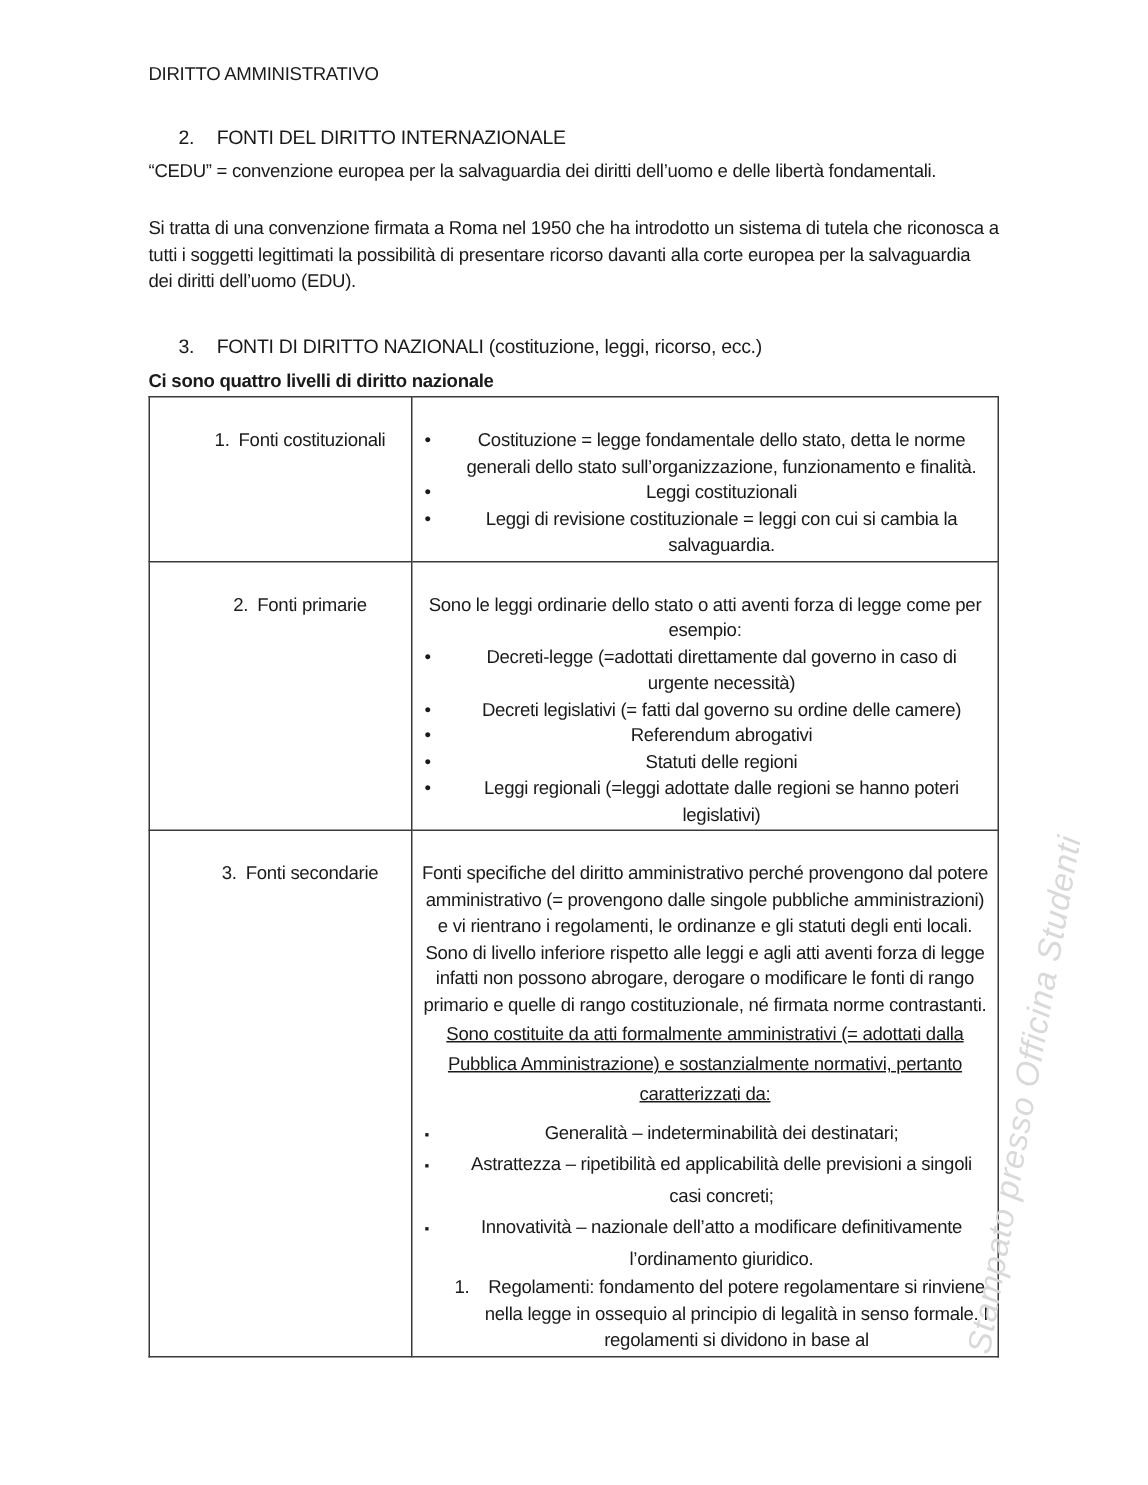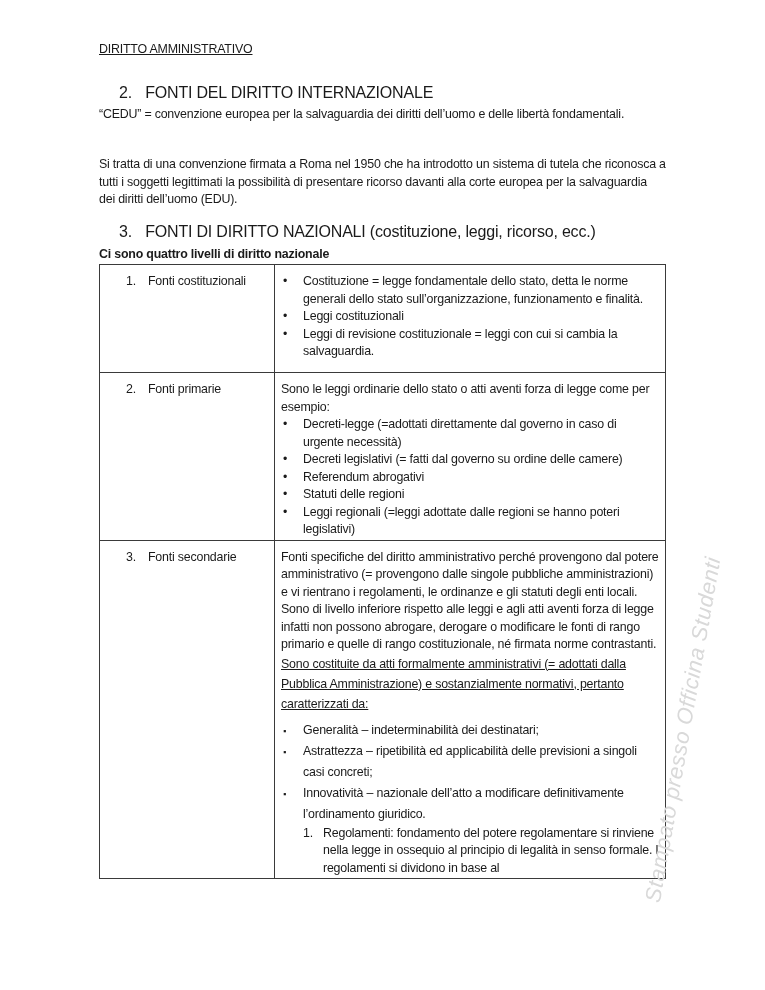--- a/index.html
+++ b/index.html
@@ -1,24 +1,24 @@
 <!DOCTYPE html>
 <html><head>
 <meta charset="utf-8">
 <style>
   html, body { margin: 0; padding: 0; background: #ffffff; }
   body { width: 765px; height: 990px; position: relative; overflow: hidden;
          font-family: "Liberation Sans", sans-serif; color: #1a1a1a; font-size: 12.4px; }
   .page { position: absolute; left: 99px; top: 0; width: 567px; }
-  .header { position: absolute; top: 42px; left: 0; font-size: 12.4px; letter-spacing: -0.2px; text-decoration: underline; }
-  .heading { position: absolute; left: 20px; font-size: 16px; letter-spacing: -0.2px; }
+  .header { position: absolute; top: 42px; left: 0; font-size: 12.4px; letter-spacing: -0.2px; }
+  .heading { position: absolute; left: 20px; font-size: 13px; letter-spacing: -0.2px; }
   .heading .num { display: inline-block; width: 22px; }
   .para { position: absolute; left: 0; width: 567px; line-height: 17.5px; letter-spacing: -0.2px; }
   table.levels { position: absolute; left: 0; top: 264px; width: 567px; border-collapse: collapse; }
-  table.levels td { border: 1px solid #3a3a3a; vertical-align: top; padding: 8px 6px 1px 6px; line-height: 17.5px; letter-spacing: -0.2px; }
+  table.levels td { border: 1px solid #3a3a3a; vertical-align: top; padding: 20px 6px 1px 6px; line-height: 17.5px; letter-spacing: -0.2px; text-align: center; }
   td.label-cell { width: 162px; }
   td.label-cell .lnum { display: inline-block; width: 22px; padding-left: 20px; }
   ul.bul { list-style: none; margin: 0; padding: 0; }
   ul.bul li { position: relative; padding-left: 22px; }
   ul.bul li .mark { position: absolute; left: 2px; top: 0; }
   ul.sq li .mark { font-size: 9px; top: 1px; }
   ol.sub { list-style: none; margin: 0; padding: 0; }
   ol.sub li { position: relative; padding-left: 42px; }
   ol.sub li .mark { position: absolute; left: 22px; top: 0; }
   .gap { height: 6px; }
@@ -32,21 +32,21 @@
 
 <div class="page">
   <div class="header">DIRITTO AMMINISTRATIVO</div>
 
   <div class="heading" style="top:84px;">
     <span class="num">2.</span>
     <span>FONTI DEL DIRITTO INTERNAZIONALE</span>
   </div>
 
   <div class="para" style="top:106px;">“CEDU” = convenzione europea per la salvaguardia dei diritti dell’uomo e delle libertà fondamentali.</div>
-  <div class="para" style="top:156px;">Si tratta di una convenzione firmata a Roma nel 1950 che ha introdotto un sistema di tutela che riconosca a tutti i soggetti legittimati la possibilità di presentare ricorso davanti alla corte europea per la salvaguardia dei diritti dell’uomo (EDU).</div>
+  <div class="para" style="top:144px;">Si tratta di una convenzione firmata a Roma nel 1950 che ha introdotto un sistema di tutela che riconosca a tutti i soggetti legittimati la possibilità di presentare ricorso davanti alla corte europea per la salvaguardia dei diritti dell’uomo (EDU).</div>
 
   <div class="heading" style="top:223px;">
     <span class="num">3.</span>
     <span>FONTI DI DIRITTO NAZIONALI (costituzione, leggi, ricorso, ecc.)</span>
   </div>
 
   <div class="para" style="top:246px;font-weight:bold;">Ci sono quattro livelli di diritto nazionale</div>
 
   <table class="levels">
     <tbody>

